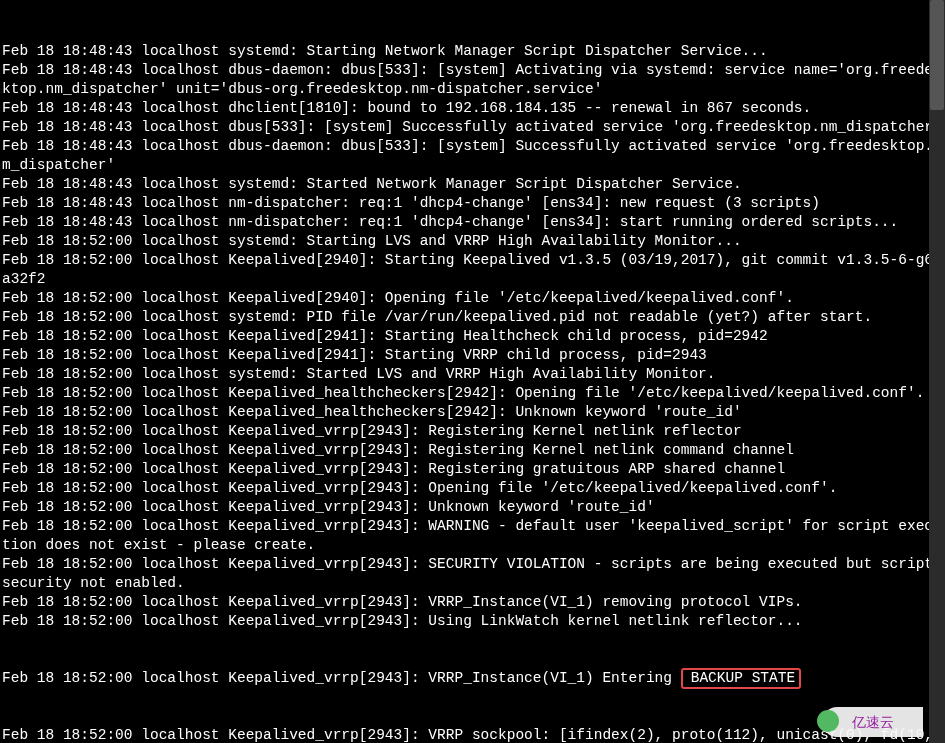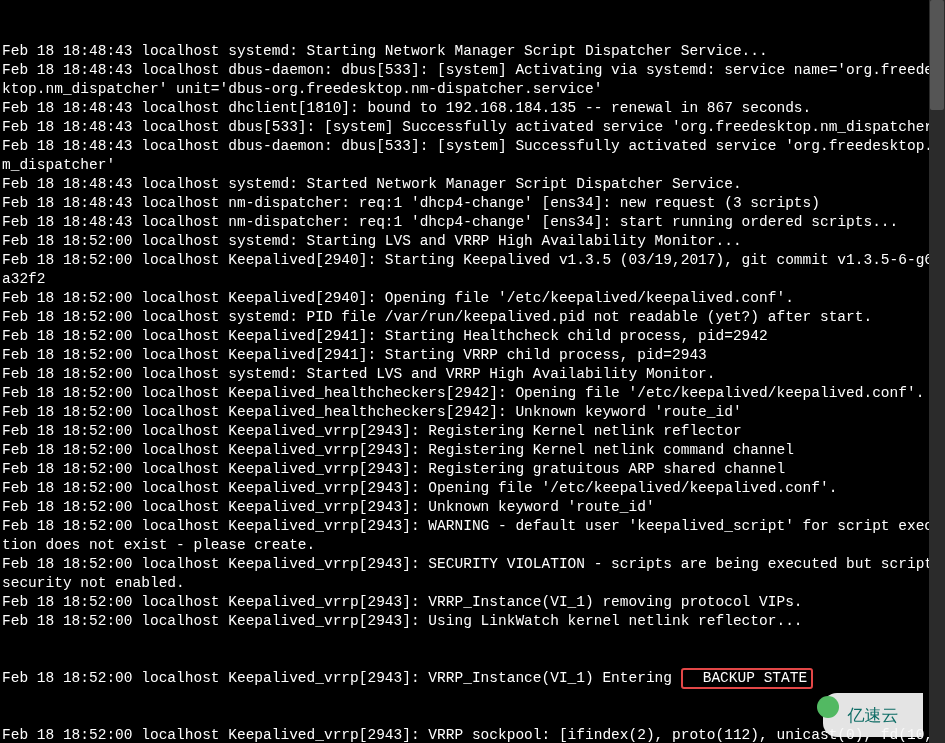--- a/index.html
+++ b/index.html
@@ -4,29 +4,29 @@
 <style>
   html,body{margin:0;padding:0;background:#000;overflow:hidden}
   .term{
     width:945px;height:743px;background:#000;color:#fff;
     font-family:"Consolas","Menlo","Courier New",monospace;
     font-size:14.5px;line-height:19px;letter-spacing:0px;
     white-space:pre-wrap;word-break:break-all;box-sizing:border-box;
     padding:4px 2px 0 2px;position:relative;border-radius:32px;
   }
   .line{display:block}
-  .hl{border:2px solid #e34747;border-radius:3px;padding:0 4px 1px 20px;margin:-2px 0}
+  .hl{border:2px solid #e34747;border-radius:3px;padding:0 4px 1px 8px;margin:-2px 0}
   .scroll{position:absolute;top:0;right:0;width:16px;height:743px;background:#2b2b2b}
   .scroll-thumb{position:absolute;right:1px;top:0;width:14px;height:110px;background:#555;border-radius:2px}
   .scroll-up{position:absolute;right:2px;top:4px;color:#888;font-size:10px}
   .watermark{
-    position:absolute;right:22px;bottom:6px;width:100px;height:44px;
+    position:absolute;right:22px;bottom:6px;width:100px;height:30px;
     background:#f8f8f8;border-radius:14px 0 0 14px;display:flex;
     align-items:center;justify-content:center;font-family:sans-serif;
-    color:#0f766e;font-size:17px;opacity:.92;
+    color:#a21caf;font-size:14px;opacity:.92;
   }
   .watermark .dot{width:22px;height:22px;border-radius:50%;background:#59c96b;
     position:absolute;left:-6px;top:3px}
 </style>
 </head>
 <body>
 
 <div class="term">
   <div id="log"><span class="line">Feb 18 18:48:43 localhost systemd: Starting Network Manager Script Dispatcher Service...</span><span class="line">Feb 18 18:48:43 localhost dbus-daemon: dbus[533]: [system] Activating via systemd: service name='org.freedesktop.nm_dispatcher' unit='dbus-org.freedesktop.nm-dispatcher.service'</span><span class="line">Feb 18 18:48:43 localhost dhclient[1810]: bound to 192.168.184.135 -- renewal in 867 seconds.</span><span class="line">Feb 18 18:48:43 localhost dbus[533]: [system] Successfully activated service 'org.freedesktop.nm_dispatcher'</span><span class="line">Feb 18 18:48:43 localhost dbus-daemon: dbus[533]: [system] Successfully activated service 'org.freedesktop.nm_dispatcher'</span><span class="line">Feb 18 18:48:43 localhost systemd: Started Network Manager Script Dispatcher Service.</span><span class="line">Feb 18 18:48:43 localhost nm-dispatcher: req:1 'dhcp4-change' [ens34]: new request (3 scripts)</span><span class="line">Feb 18 18:48:43 localhost nm-dispatcher: req:1 'dhcp4-change' [ens34]: start running ordered scripts...</span><span class="line">Feb 18 18:52:00 localhost systemd: Starting LVS and VRRP High Availability Monitor...</span><span class="line">Feb 18 18:52:00 localhost Keepalived[2940]: Starting Keepalived v1.3.5 (03/19,2017), git commit v1.3.5-6-g6fa32f2</span><span class="line">Feb 18 18:52:00 localhost Keepalived[2940]: Opening file '/etc/keepalived/keepalived.conf'.</span><span class="line">Feb 18 18:52:00 localhost systemd: PID file /var/run/keepalived.pid not readable (yet?) after start.</span><span class="line">Feb 18 18:52:00 localhost Keepalived[2941]: Starting Healthcheck child process, pid=2942</span><span class="line">Feb 18 18:52:00 localhost Keepalived[2941]: Starting VRRP child process, pid=2943</span><span class="line">Feb 18 18:52:00 localhost systemd: Started LVS and VRRP High Availability Monitor.</span><span class="line">Feb 18 18:52:00 localhost Keepalived_healthcheckers[2942]: Opening file '/etc/keepalived/keepalived.conf'.</span><span class="line">Feb 18 18:52:00 localhost Keepalived_healthcheckers[2942]: Unknown keyword 'route_id'</span><span class="line">Feb 18 18:52:00 localhost Keepalived_vrrp[2943]: Registering Kernel netlink reflector</span><span class="line">Feb 18 18:52:00 localhost Keepalived_vrrp[2943]: Registering Kernel netlink command channel</span><span class="line">Feb 18 18:52:00 localhost Keepalived_vrrp[2943]: Registering gratuitous ARP shared channel</span><span class="line">Feb 18 18:52:00 localhost Keepalived_vrrp[2943]: Opening file '/etc/keepalived/keepalived.conf'.</span><span class="line">Feb 18 18:52:00 localhost Keepalived_vrrp[2943]: Unknown keyword 'route_id'</span><span class="line">Feb 18 18:52:00 localhost Keepalived_vrrp[2943]: WARNING - default user 'keepalived_script' for script execution does not exist - please create.</span><span class="line">Feb 18 18:52:00 localhost Keepalived_vrrp[2943]: SECURITY VIOLATION - scripts are being executed but script_security not enabled.</span><span class="line">Feb 18 18:52:00 localhost Keepalived_vrrp[2943]: VRRP_Instance(VI_1) removing protocol VIPs.</span><span class="line">Feb 18 18:52:00 localhost Keepalived_vrrp[2943]: Using LinkWatch kernel netlink reflector...</span></div>
   <span class="line"><span>Feb 18 18:52:00 localhost Keepalived_vrrp[2943]: VRRP_Instance(VI_1) Entering </span><span class="hl">BACKUP STATE</span></span>

